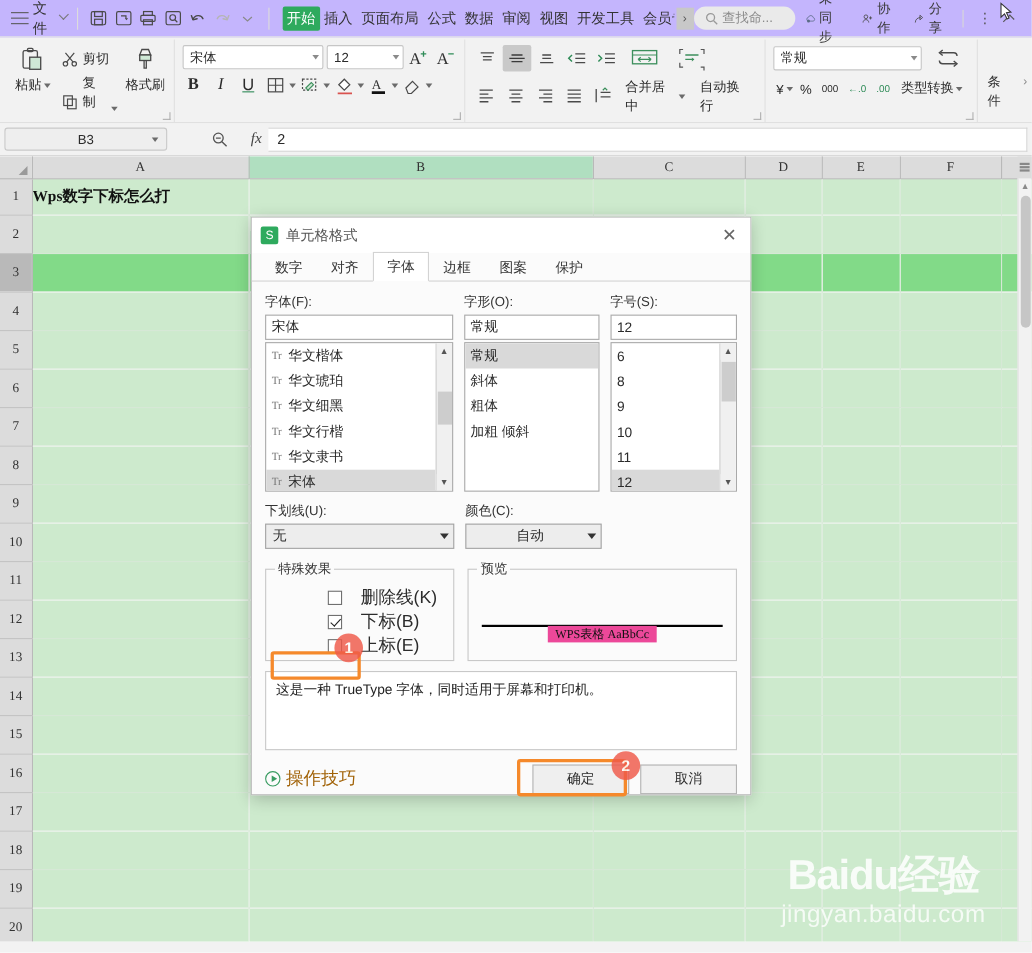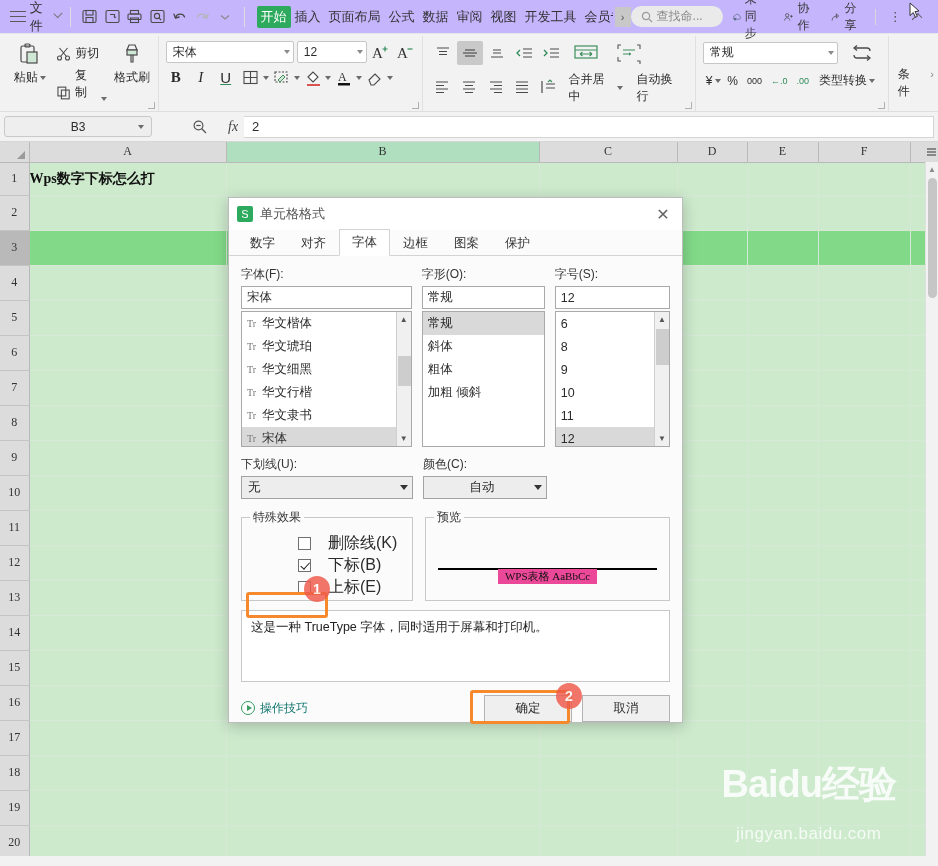--- a/index.html
+++ b/index.html
@@ -169,21 +169,21 @@
   .sb-thumb { position: absolute; top: 16px; left: 2px; width: 9px; height: 120px; background: #c6c6c6; border-radius: 5px; }
   .sb-corner { position: absolute; right: 0; top: 0; width: 13px; height: 20px; background: #dcdcdc; display: flex; align-items: center; justify-content: center; }
   .sb-corner i { display: block; width: 9px; height: 1.3px; background: #888; box-shadow: 0 3px 0 #888, 0 -3px 0 #888; }
 
   
   .watermark {
     position: absolute; right: 42px; bottom: 12px; text-align: center;
     pointer-events: none; user-select: none;
   }
   .wm-main { font-size: 38px; font-weight: bold; color: rgba(255,255,255,0.85); letter-spacing: -1px; line-height: 40px; }
-  .wm-sub { font-size: 17px; color: rgba(255,255,255,0.8); letter-spacing: 0.5px; margin-top: 20px; }
+  .wm-sub { font-size: 22px; color: rgba(255,255,255,0.8); letter-spacing: 0.5px; margin-top: 2px; }
 
   
   .dialog {
     position: absolute; left: 228px; top: 197px; width: 455px; height: 526px;
     background: #fbfbfb; border: 1px solid #bcbcbc; box-shadow: 0 3px 14px rgba(0,0,0,0.22);
     display: flex; flex-direction: column;
   }
   .dlg-title {
     height: 32px; background: #fff; display: flex; align-items: center; padding: 0 6px 0 8px;
     flex-shrink: 0;
@@ -276,21 +276,21 @@
     font-family: "Liberation Serif", serif; font-size: 11px; color: #111;
     position: relative; top: 14px;
   }
   .descbox {
     margin-top: 9px; border: 1px solid #c8c8c8; background: #fff; height: 72px;
     padding: 7px 9px; font-size: 12.5px; color: #222; line-height: 18px;
   }
   .dlg-foot {
     height: 52px; display: flex; align-items: center; padding: 0 12px; flex-shrink: 0; position: relative;
   }
-  .tips { display: flex; align-items: center; gap: 5px; color: #0f766e; font-size: 12px; cursor: pointer; }
+  .tips { display: flex; align-items: center; gap: 5px; color: #a16207; font-size: 16px; cursor: pointer; }
   .tips-ic {
     width: 14px; height: 14px; border: 1.3px solid #3a9c62; border-radius: 50%;
     display: flex; align-items: center; justify-content: center;
   }
   .tips-ic i { width: 0; height: 0; border-left: 5px solid #3a9c62; border-top: 3.5px solid transparent; border-bottom: 3.5px solid transparent; margin-left: 2px; }
   .foot-btns { margin-left: auto; display: flex; gap: 10px; position: relative; }
   .dbtn {
     width: 88px; height: 27px; border: 1px solid #b3b3b3; background: #f0f0f0;
     display: flex; align-items: center; justify-content: center; font-size: 12.5px; cursor: pointer;
   }

